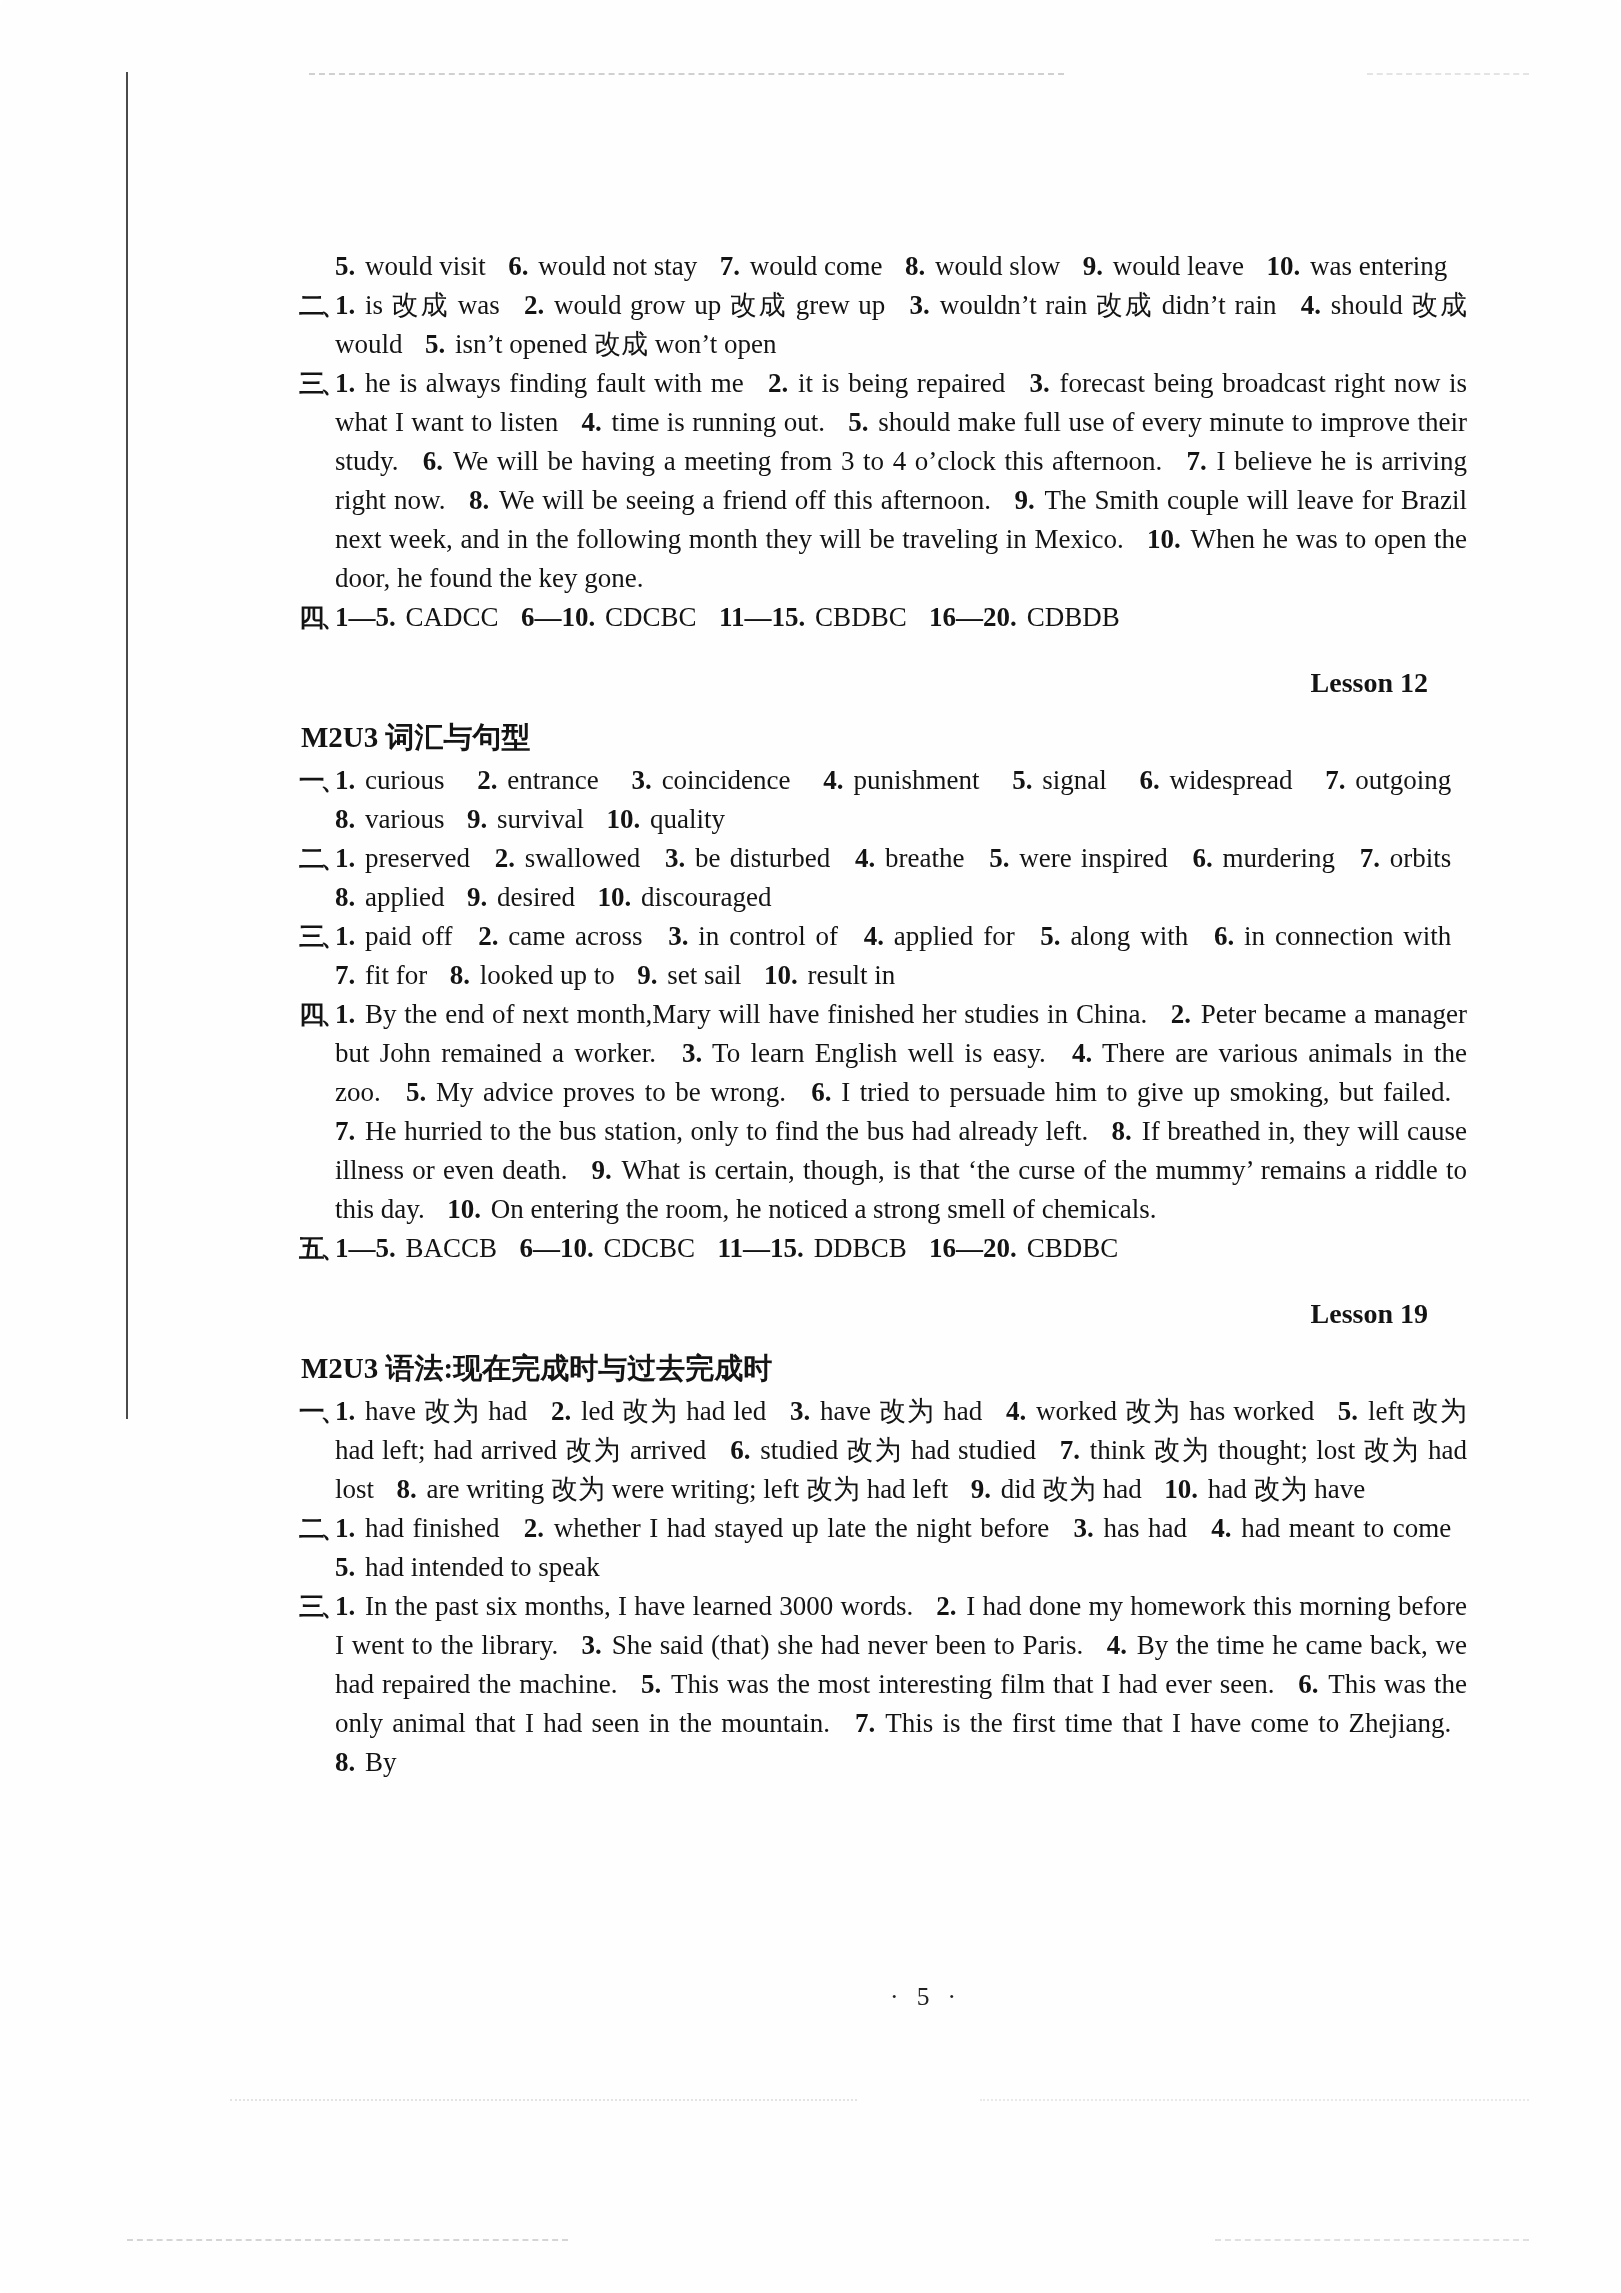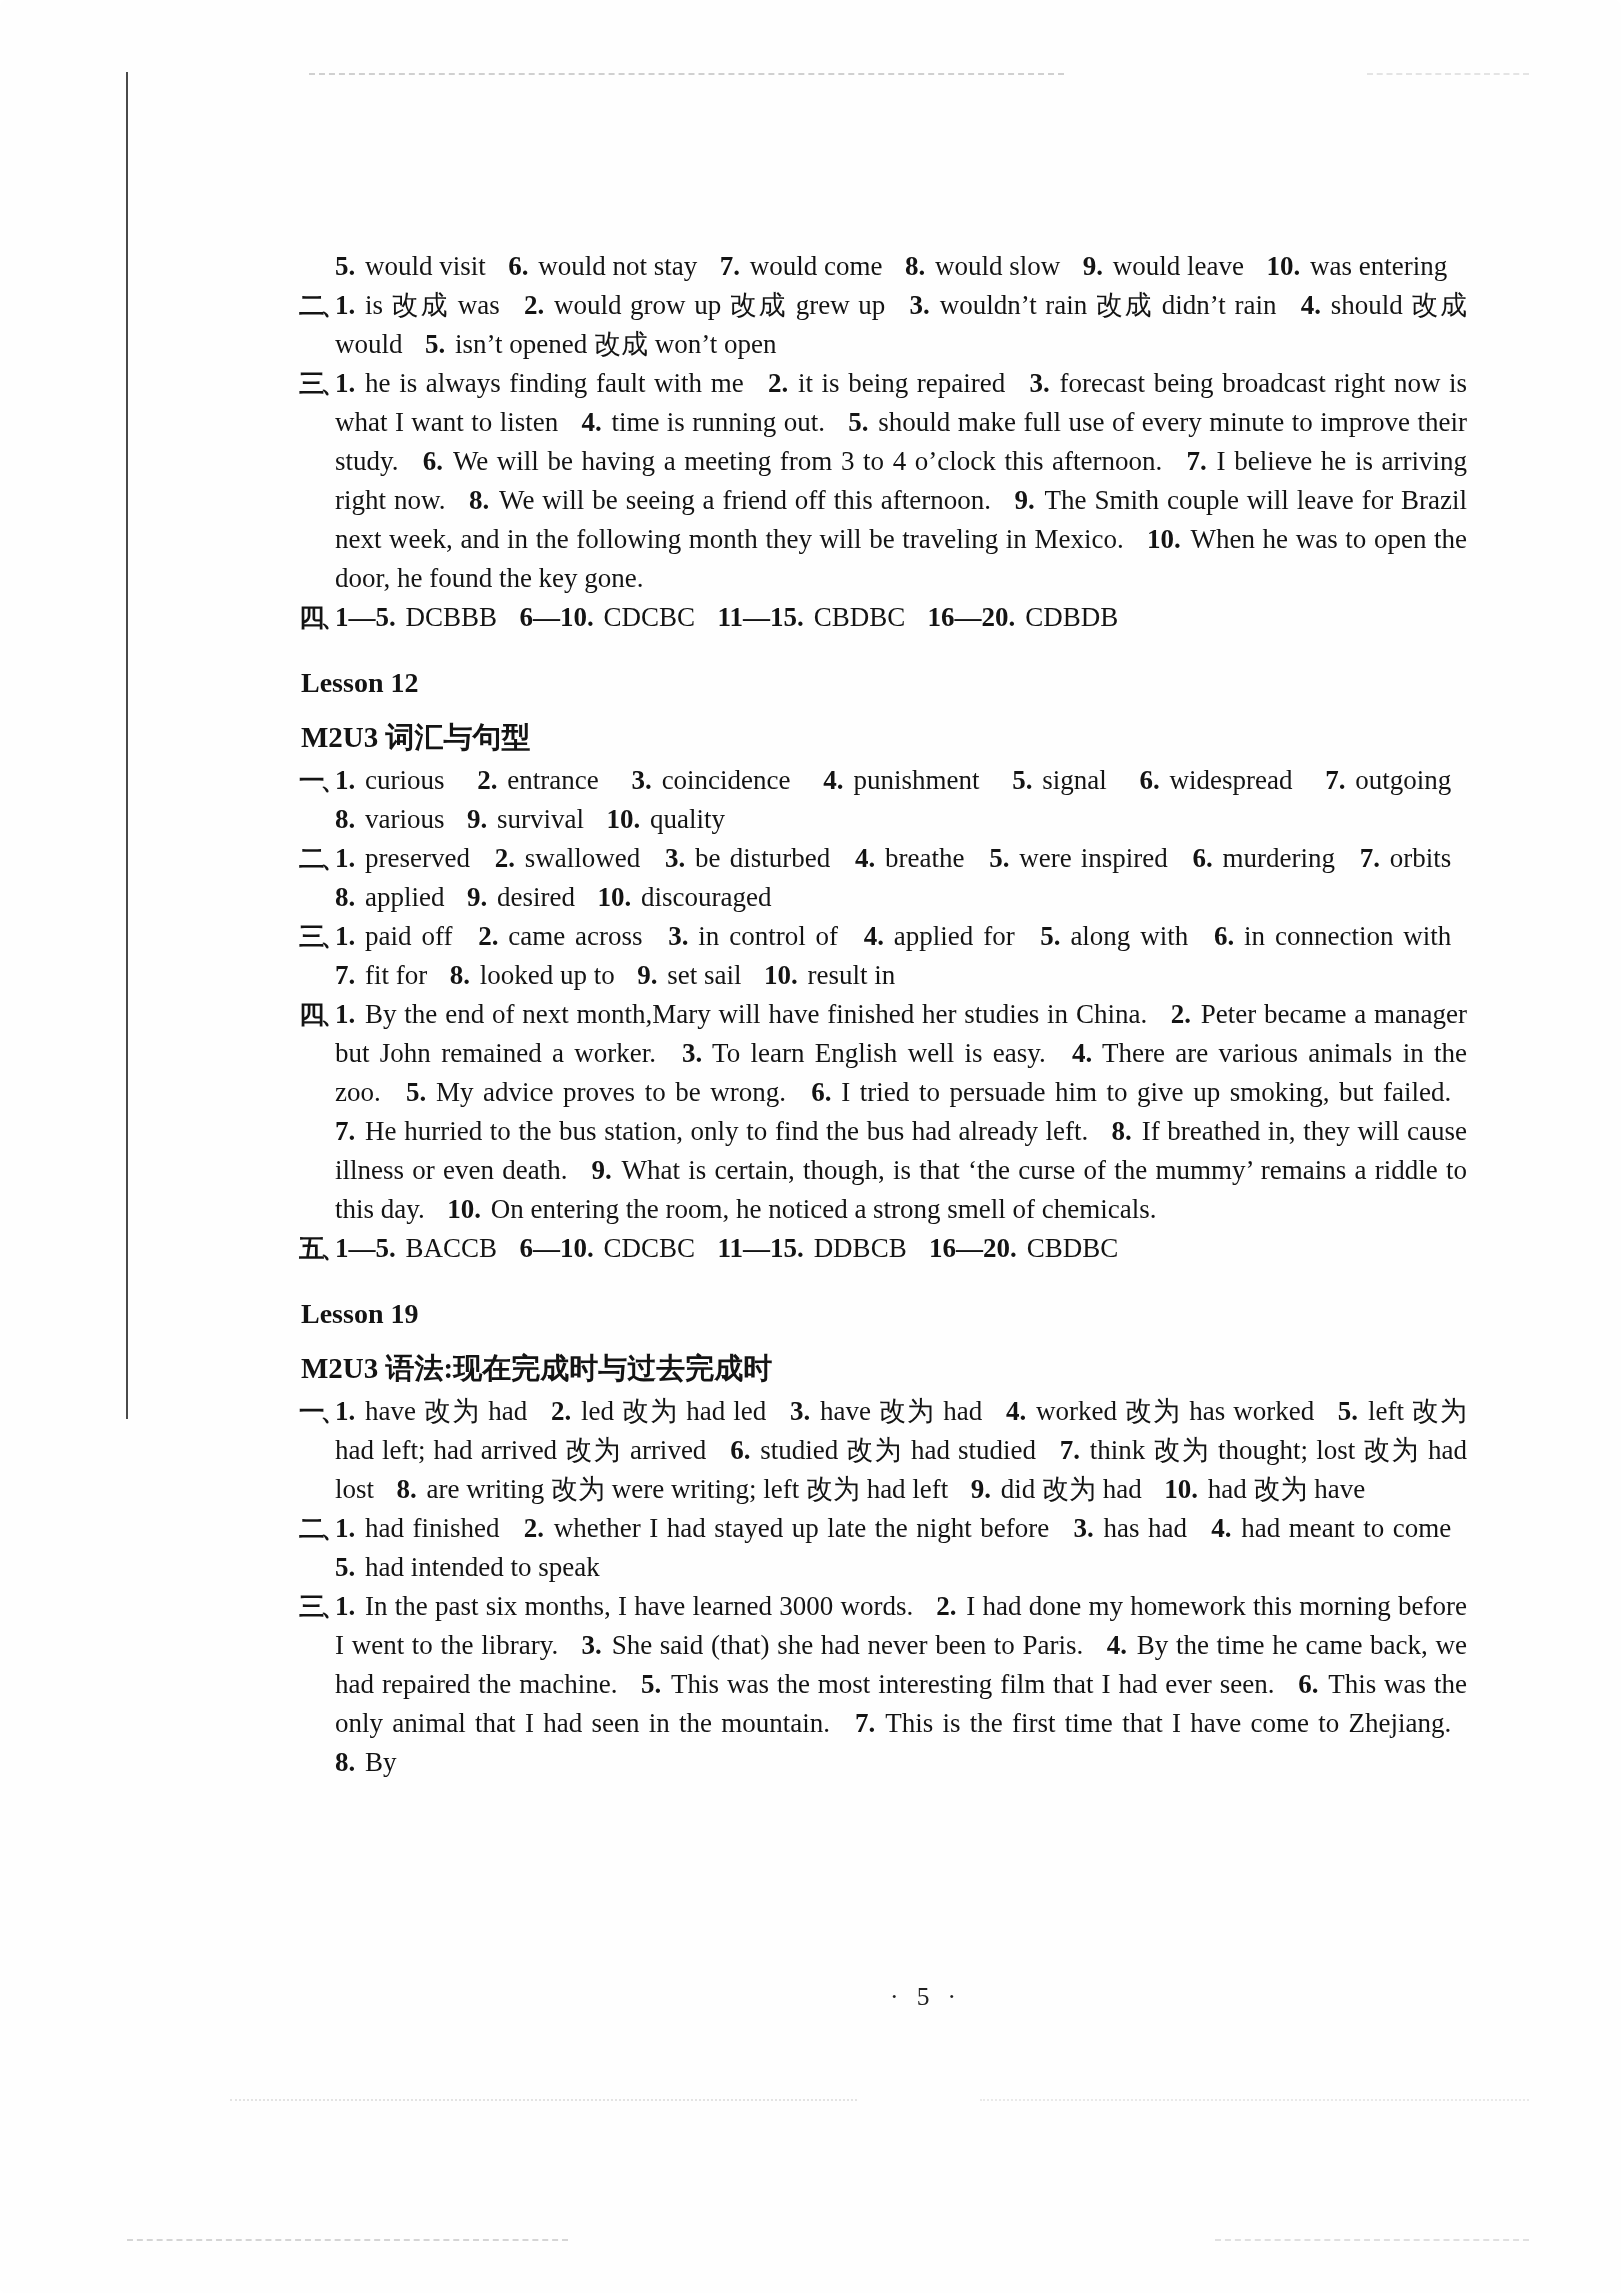--- a/index.html
+++ b/index.html
@@ -37,21 +37,21 @@
     font-weight:700;
     font-size:25.5px;
     letter-spacing:-3.9px;
     white-space:nowrap;
   }
   .item{white-space:normal;}
   .item .n{font-weight:700;margin-right:9.8px;}
   .item{margin-right:15.7px;}
 
   .heading{
-    text-align:left;font-weight:700;font-size:28px;line-height:39px;
+    text-align:right;font-weight:700;font-size:28px;line-height:39px;
     margin:25.5px 39px 0 0;
   }
   .subheading{
     text-align:left;font-weight:700;font-size:29px;line-height:39px;
     margin:16.7px 39px 3.9px 0;
   }
 
   .page-number{
     position:absolute;left:890px;top:1982px;
     font-size:25.5px;letter-spacing:5.9px;color:#222;
@@ -66,21 +66,21 @@
   <div class="artifact a-top2"></div>
   <div class="artifact a-bot1"></div>
   <div class="artifact a-bot2"></div>
   <div class="artifact a-bot3"></div>
   <div class="artifact a-bot4"></div>
 
   <main class="content" id="content">
       <div class="section"><span class="marker"></span><span class="item"><b class="n">5.</b><span class="t">would visit</span></span> <span class="item"><b class="n">6.</b><span class="t">would not stay</span></span> <span class="item"><b class="n">7.</b><span class="t">would come</span></span> <span class="item"><b class="n">8.</b><span class="t">would slow</span></span> <span class="item"><b class="n">9.</b><span class="t">would leave</span></span> <span class="item"><b class="n">10.</b><span class="t">was entering</span></span> </div>
       <div class="section"><span class="marker">二、</span><span class="item"><b class="n">1.</b><span class="t">is 改成 was</span></span> <span class="item"><b class="n">2.</b><span class="t">would grow up 改成 grew up</span></span> <span class="item"><b class="n">3.</b><span class="t">wouldn’t rain 改成 didn’t rain</span></span> <span class="item"><b class="n">4.</b><span class="t">should 改成 would</span></span> <span class="item"><b class="n">5.</b><span class="t">isn’t opened 改成 won’t open</span></span> </div>
       <div class="section"><span class="marker">三、</span><span class="item"><b class="n">1.</b><span class="t">he is always finding fault with me</span></span> <span class="item"><b class="n">2.</b><span class="t">it is being repaired</span></span> <span class="item"><b class="n">3.</b><span class="t">forecast being broadcast right now is what I want to listen</span></span> <span class="item"><b class="n">4.</b><span class="t">time is running out.</span></span> <span class="item"><b class="n">5.</b><span class="t">should make full use of every minute to improve their study.</span></span> <span class="item"><b class="n">6.</b><span class="t">We will be having a meeting from 3 to 4 o’clock this afternoon.</span></span> <span class="item"><b class="n">7.</b><span class="t">I believe he is arriving right now.</span></span> <span class="item"><b class="n">8.</b><span class="t">We will be seeing a friend off this afternoon.</span></span> <span class="item"><b class="n">9.</b><span class="t">The Smith couple will leave for Brazil next week, and in the following month they will be traveling in Mexico.</span></span> <span class="item"><b class="n">10.</b><span class="t">When he was to open the door, he found the key gone.</span></span> </div>
-      <div class="section"><span class="marker">四、</span><span class="item"><b class="n">1—5.</b><span class="t">DCBBB</span></span> <span class="item"><b class="n">6—10.</b><span class="t">CDCBC</span></span> <span class="item"><b class="n">11—15.</b><span class="t">CBDBC</span></span> <span class="item"><b class="n">16—20.</b><span class="t">CDBDB</span></span> </div>
+      <div class="section"><span class="marker">四、</span><span class="item"><b class="n">1—5.</b><span class="t">CADCC</span></span> <span class="item"><b class="n">6—10.</b><span class="t">CDCBC</span></span> <span class="item"><b class="n">11—15.</b><span class="t">CBDBC</span></span> <span class="item"><b class="n">16—20.</b><span class="t">CDBDB</span></span> </div>
       <div class="heading">Lesson 12</div>
       <div class="subheading">M2U3 词汇与句型</div>
       <div class="section"><span class="marker">一、</span><span class="item"><b class="n">1.</b><span class="t">curious</span></span> <span class="item"><b class="n">2.</b><span class="t">entrance</span></span> <span class="item"><b class="n">3.</b><span class="t">coincidence</span></span> <span class="item"><b class="n">4.</b><span class="t">punishment</span></span> <span class="item"><b class="n">5.</b><span class="t">signal</span></span> <span class="item"><b class="n">6.</b><span class="t">widespread</span></span> <span class="item"><b class="n">7.</b><span class="t">outgoing</span></span> <span class="item"><b class="n">8.</b><span class="t">various</span></span> <span class="item"><b class="n">9.</b><span class="t">survival</span></span> <span class="item"><b class="n">10.</b><span class="t">quality</span></span> </div>
       <div class="section"><span class="marker">二、</span><span class="item"><b class="n">1.</b><span class="t">preserved</span></span> <span class="item"><b class="n">2.</b><span class="t">swallowed</span></span> <span class="item"><b class="n">3.</b><span class="t">be disturbed</span></span> <span class="item"><b class="n">4.</b><span class="t">breathe</span></span> <span class="item"><b class="n">5.</b><span class="t">were inspired</span></span> <span class="item"><b class="n">6.</b><span class="t">murdering</span></span> <span class="item"><b class="n">7.</b><span class="t">orbits</span></span> <span class="item"><b class="n">8.</b><span class="t">applied</span></span> <span class="item"><b class="n">9.</b><span class="t">desired</span></span> <span class="item"><b class="n">10.</b><span class="t">discouraged</span></span> </div>
       <div class="section"><span class="marker">三、</span><span class="item"><b class="n">1.</b><span class="t">paid off</span></span> <span class="item"><b class="n">2.</b><span class="t">came across</span></span> <span class="item"><b class="n">3.</b><span class="t">in control of</span></span> <span class="item"><b class="n">4.</b><span class="t">applied for</span></span> <span class="item"><b class="n">5.</b><span class="t">along with</span></span> <span class="item"><b class="n">6.</b><span class="t">in connection with</span></span> <span class="item"><b class="n">7.</b><span class="t">fit for</span></span> <span class="item"><b class="n">8.</b><span class="t">looked up to</span></span> <span class="item"><b class="n">9.</b><span class="t">set sail</span></span> <span class="item"><b class="n">10.</b><span class="t">result in</span></span> </div>
       <div class="section"><span class="marker">四、</span><span class="item"><b class="n">1.</b><span class="t">By the end of next month,Mary will have finished her studies in China.</span></span> <span class="item"><b class="n">2.</b><span class="t">Peter became a manager but John remained a worker.</span></span> <span class="item"><b class="n">3.</b><span class="t">To learn English well is easy.</span></span> <span class="item"><b class="n">4.</b><span class="t">There are various animals in the zoo.</span></span> <span class="item"><b class="n">5.</b><span class="t">My advice proves to be wrong.</span></span> <span class="item"><b class="n">6.</b><span class="t">I tried to persuade him to give up smoking, but failed.</span></span> <span class="item"><b class="n">7.</b><span class="t">He hurried to the bus station, only to find the bus had already left.</span></span> <span class="item"><b class="n">8.</b><span class="t">If breathed in, they will cause illness or even death.</span></span> <span class="item"><b class="n">9.</b><span class="t">What is certain, though, is that ‘the curse of the mummy’ remains a riddle to this day.</span></span> <span class="item"><b class="n">10.</b><span class="t">On entering the room, he noticed a strong smell of chemicals.</span></span> </div>
       <div class="section"><span class="marker">五、</span><span class="item"><b class="n">1—5.</b><span class="t">BACCB</span></span> <span class="item"><b class="n">6—10.</b><span class="t">CDCBC</span></span> <span class="item"><b class="n">11—15.</b><span class="t">DDBCB</span></span> <span class="item"><b class="n">16—20.</b><span class="t">CBDBC</span></span> </div>
       <div class="heading">Lesson 19</div>
       <div class="subheading">M2U3 语法:现在完成时与过去完成时</div>
       <div class="section"><span class="marker">一、</span><span class="item"><b class="n">1.</b><span class="t">have 改为 had</span></span> <span class="item"><b class="n">2.</b><span class="t">led 改为 had led</span></span> <span class="item"><b class="n">3.</b><span class="t">have 改为 had</span></span> <span class="item"><b class="n">4.</b><span class="t">worked 改为 has worked</span></span> <span class="item"><b class="n">5.</b><span class="t">left 改为 had left; had arrived 改为 arrived</span></span> <span class="item"><b class="n">6.</b><span class="t">studied 改为 had studied</span></span> <span class="item"><b class="n">7.</b><span class="t">think 改为 thought; lost 改为 had lost</span></span> <span class="item"><b class="n">8.</b><span class="t">are writing 改为 were writing; left 改为 had left</span></span> <span class="item"><b class="n">9.</b><span class="t">did 改为 had</span></span> <span class="item"><b class="n">10.</b><span class="t">had 改为 have</span></span> </div>

